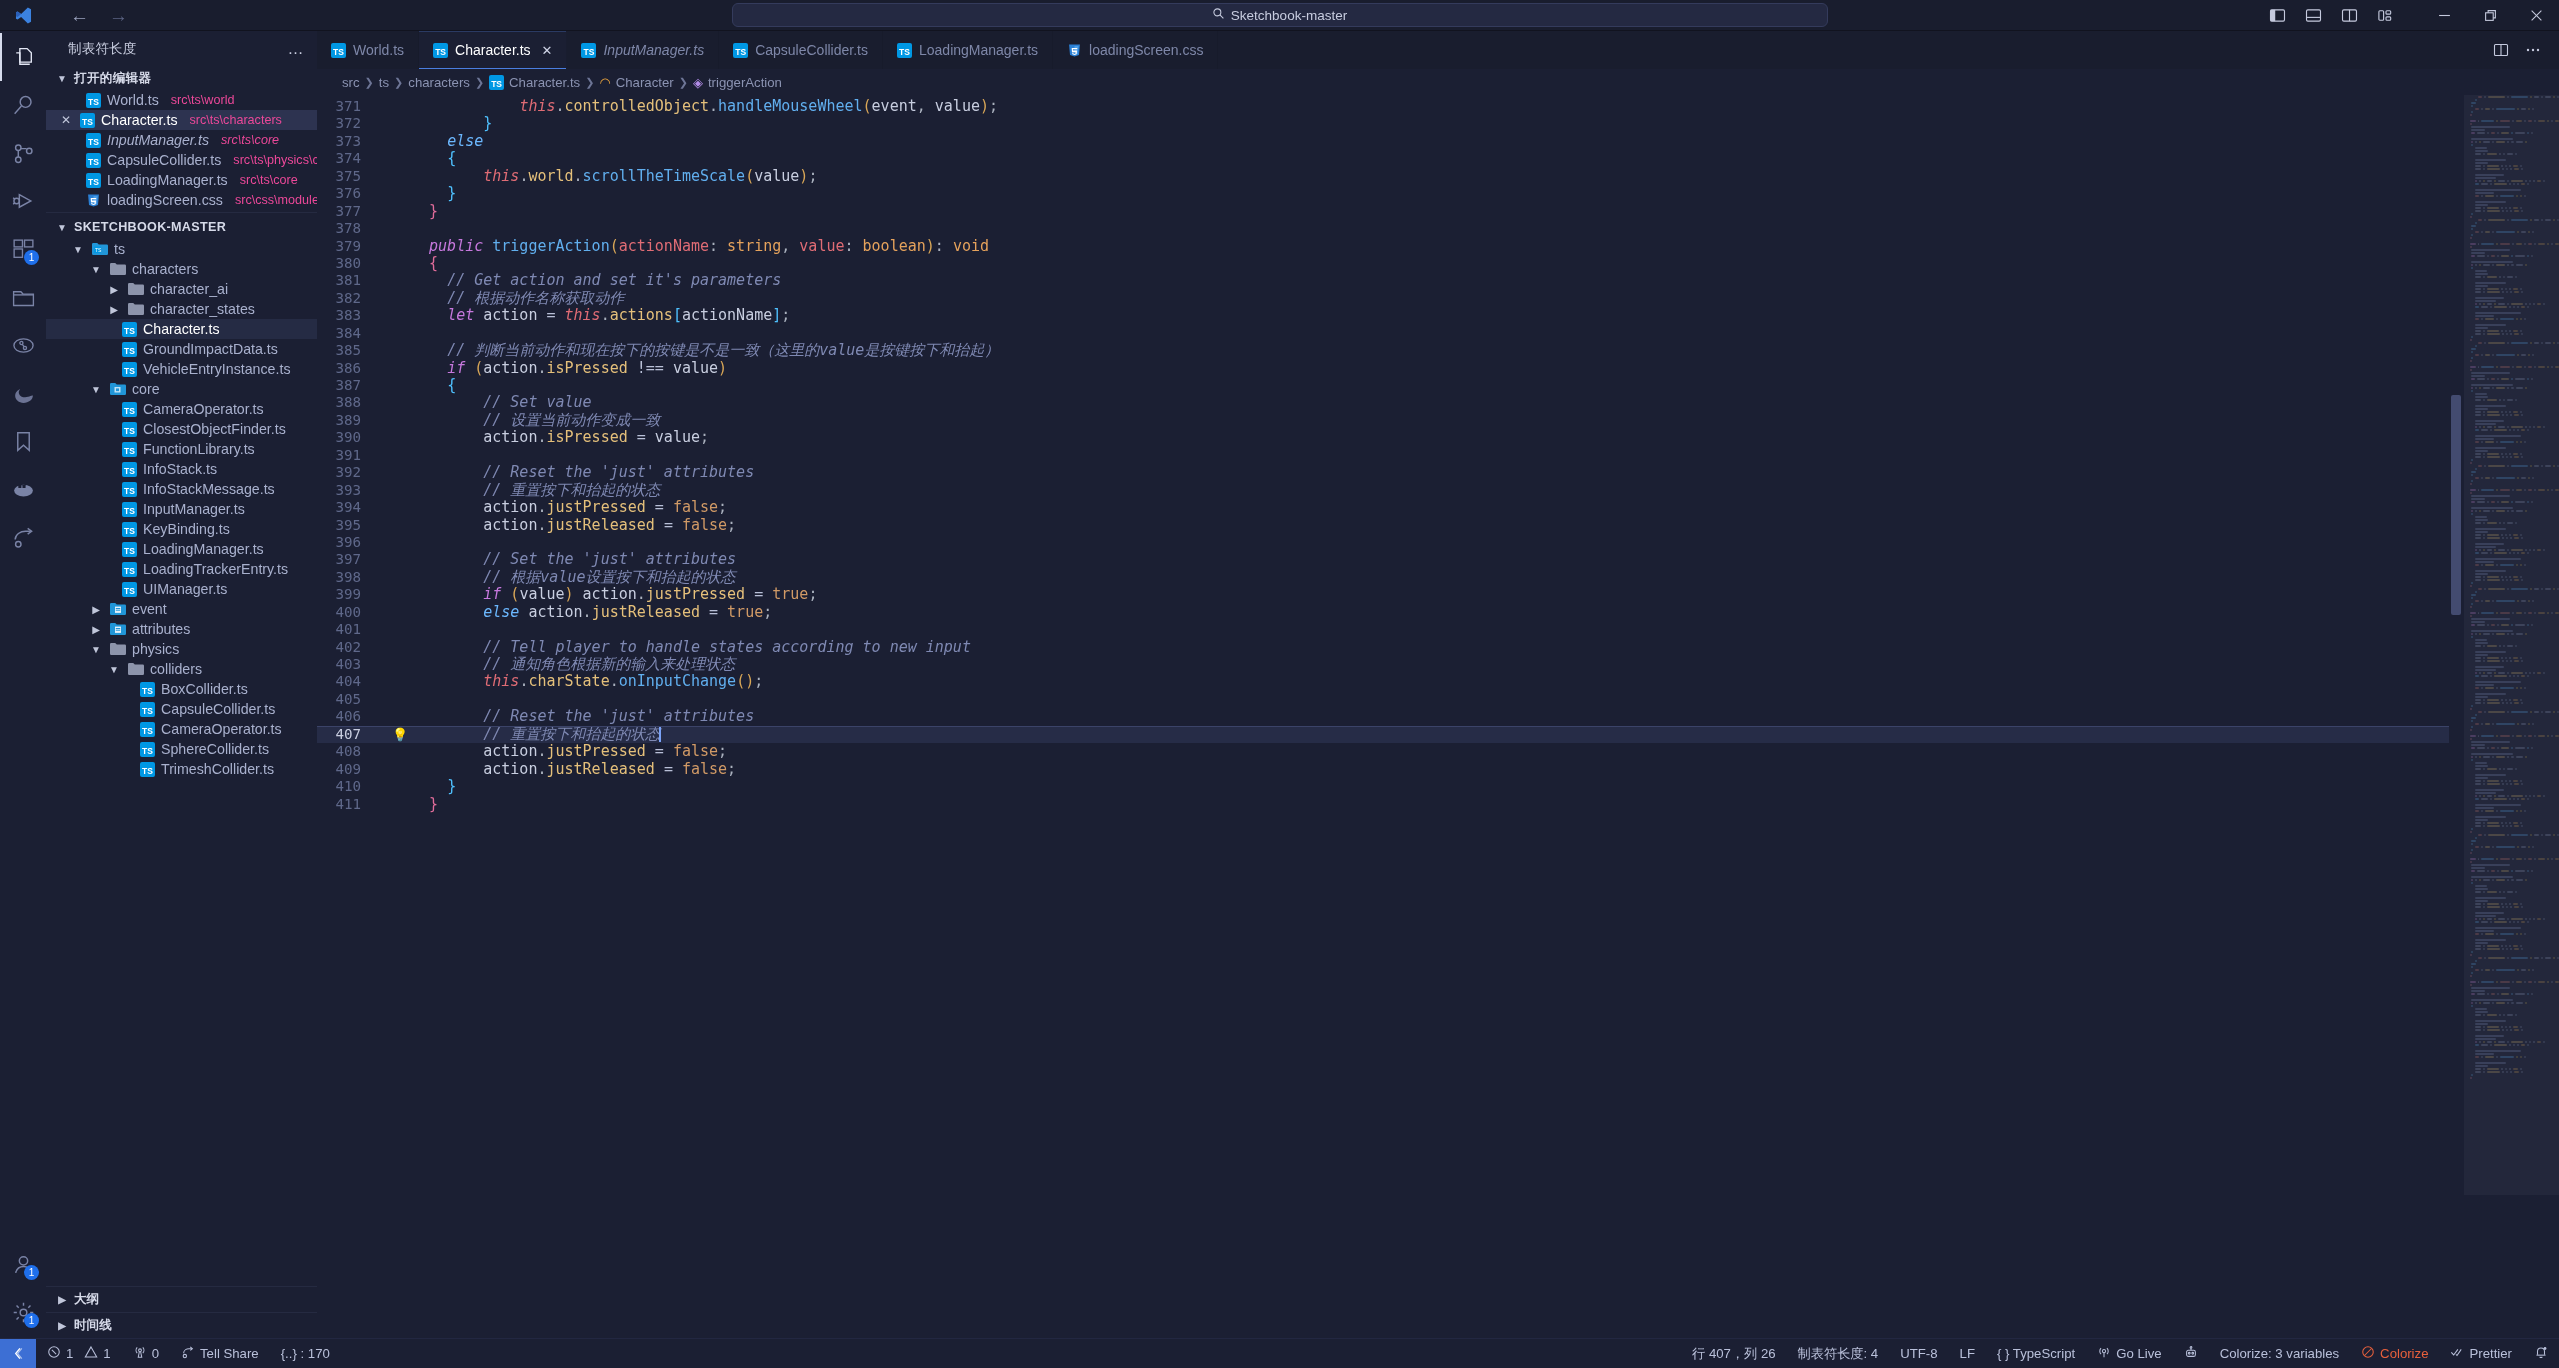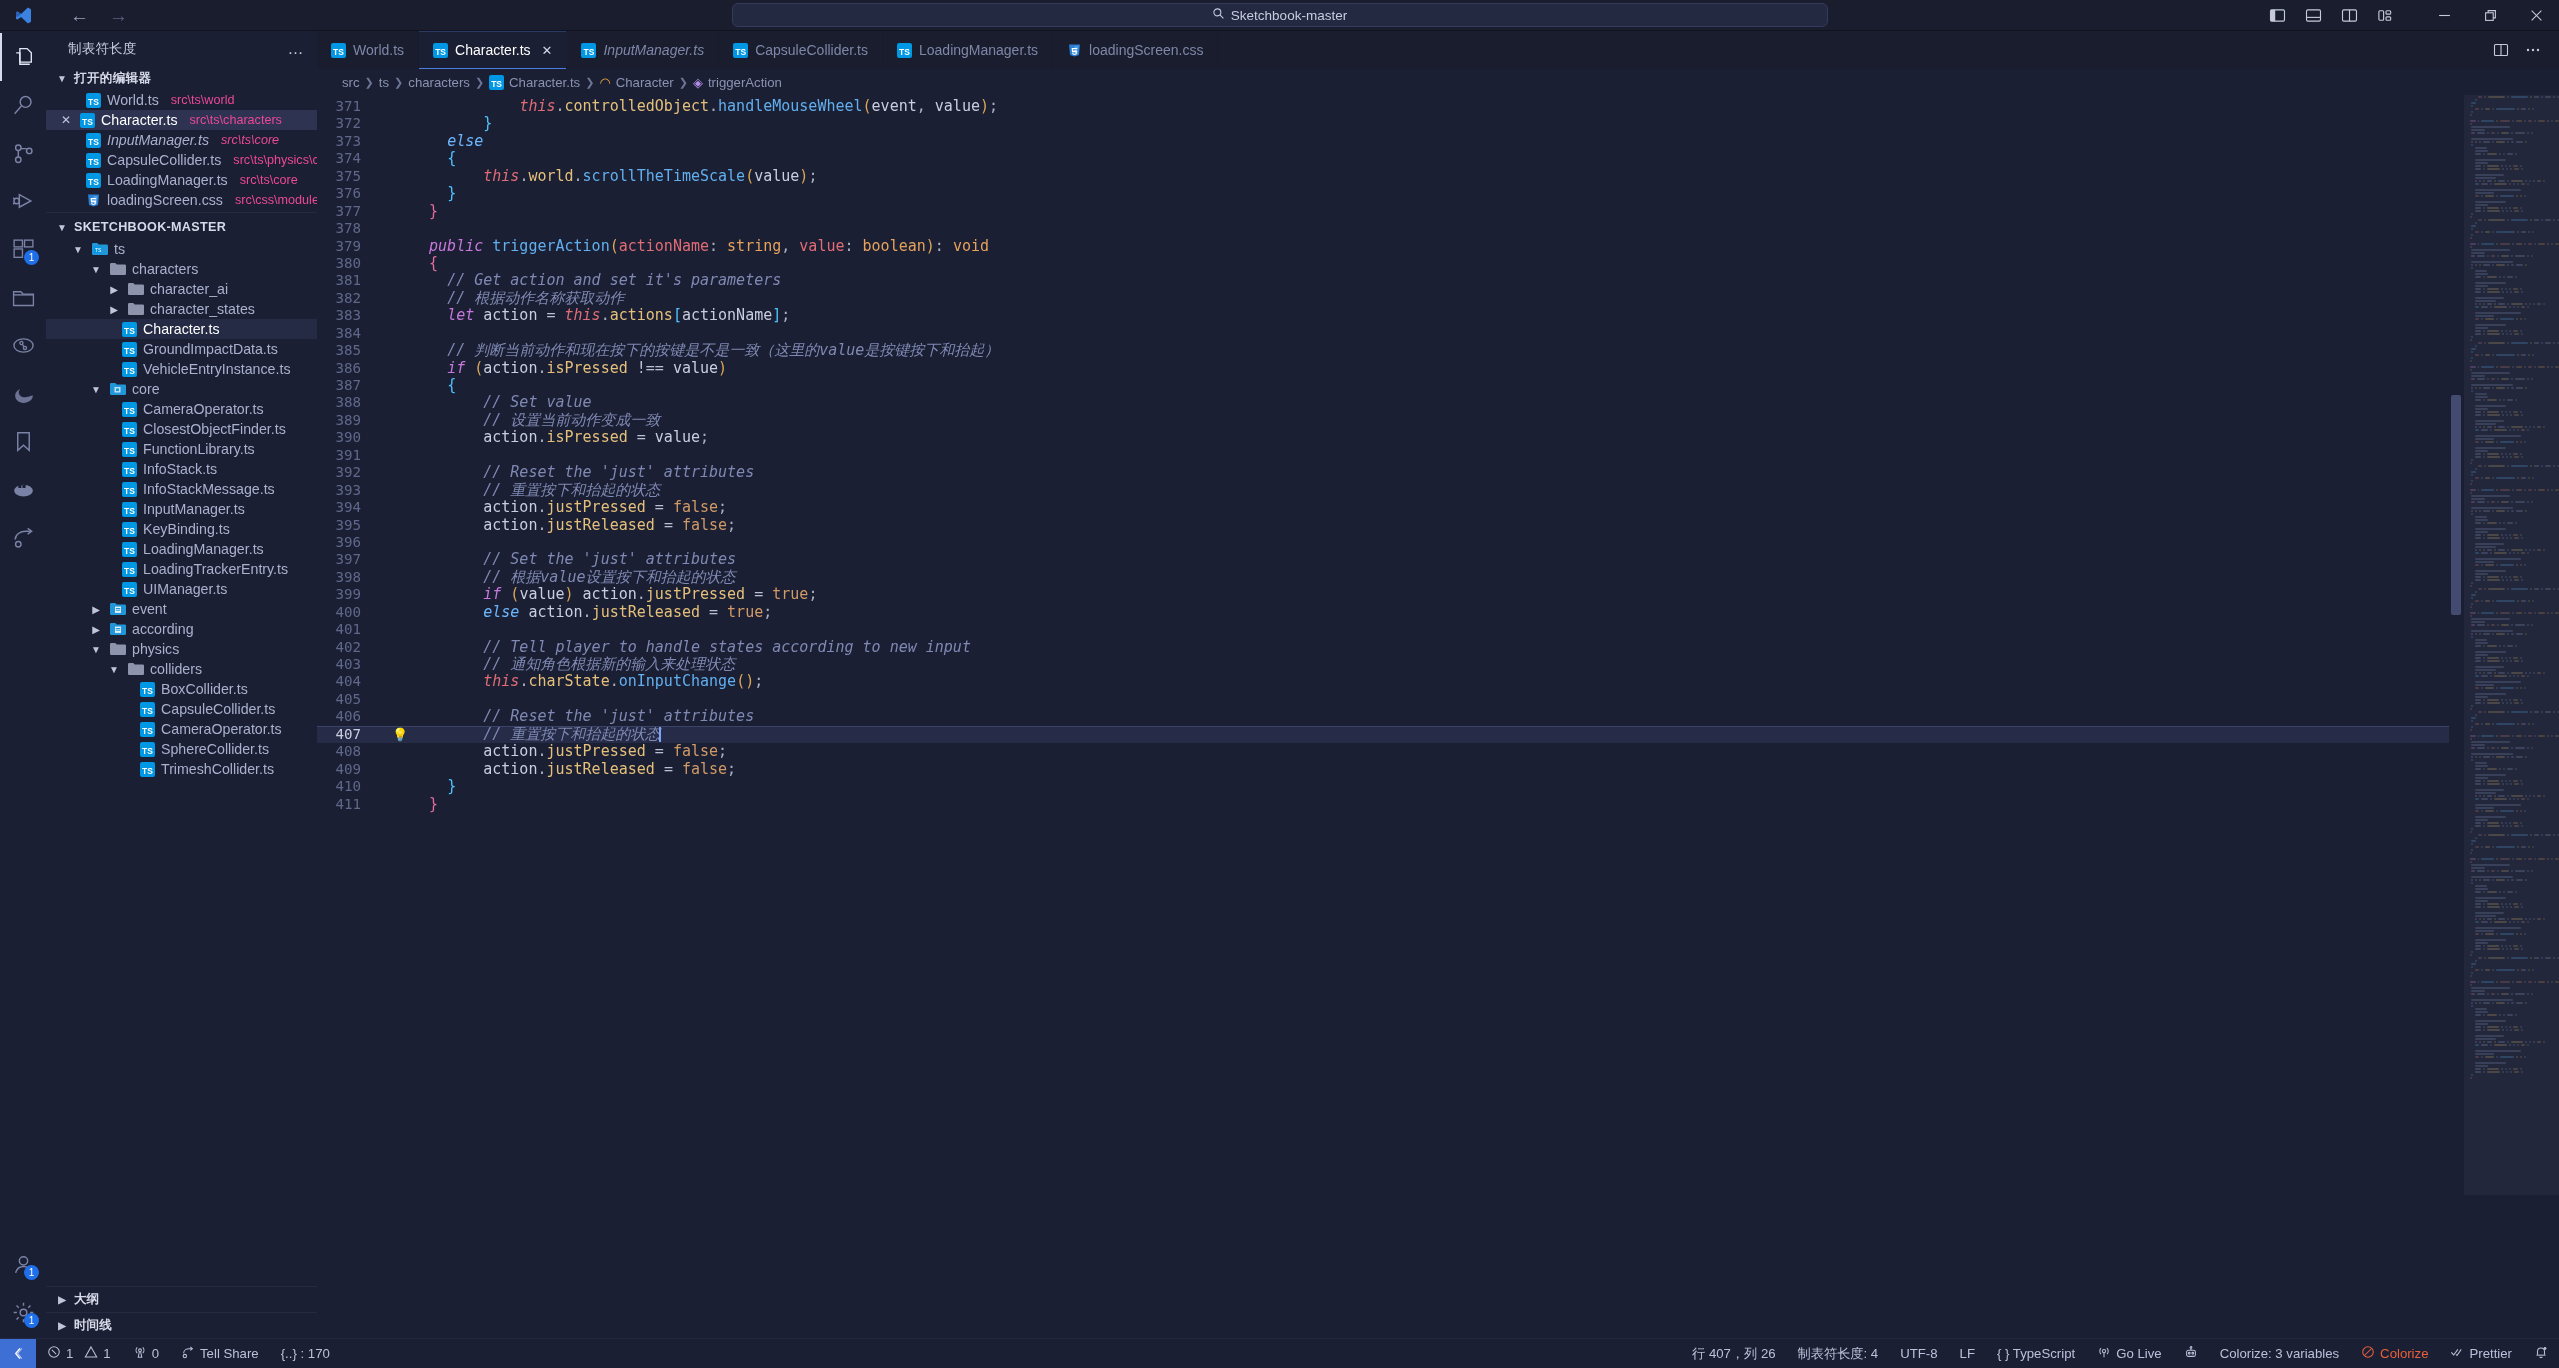--- a/index.html
+++ b/index.html
@@ -575,21 +575,21 @@
         <div class="row" style="padding-left:42px">
           <span class="chev">▶</span>
           <span class="fld">
               <svg viewBox="0 0 16 14">
                 <path fill="#2196d8" d="M0 2.2A1.2 1.2 0 011.2 1h4l1.6 1.6h8A1.2 1.2 0 0116 3.8v8A1.2 1.2 0 0114.8 13H1.2A1.2 1.2 0 010 11.8z"></path>
                 <rect x="5" y="4.6" width="6" height="6.3" fill="#e3f0fa"></rect>
                 <rect x="5.8" y="6" width="4.4" height="1" fill="#2196d8"></rect>
                 <rect x="5.8" y="7.7" width="4.4" height="1" fill="#2196d8"></rect>
               </svg>
             </span>
-          <span class="nm">according</span>
+          <span class="nm">attributes</span>
         </div>
 
         <div class="row" style="padding-left:42px">
           <span class="chev">▼</span>
           <span class="fld">
               <svg viewBox="0 0 16 14">
                 <path fill="#8d94ab" d="M0 2.2A1.2 1.2 0 011.2 1h4l1.6 1.6h8A1.2 1.2 0 0116 3.8v8A1.2 1.2 0 0114.8 13H1.2A1.2 1.2 0 010 11.8z"></path>
               </svg>
             </span>
           <span class="nm">physics</span>

